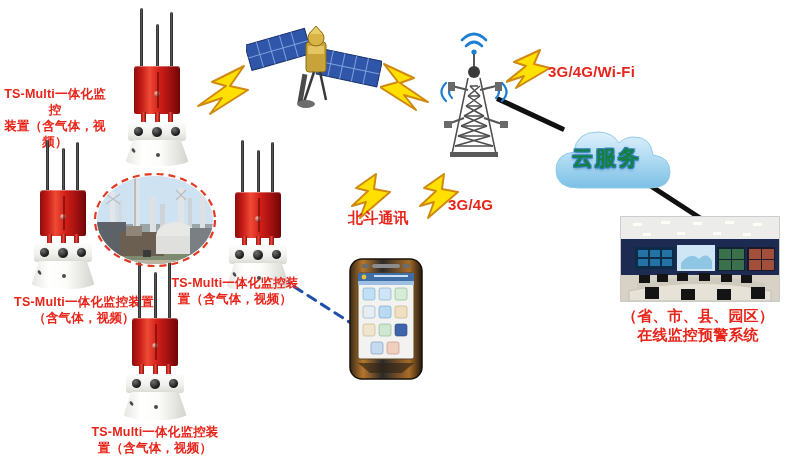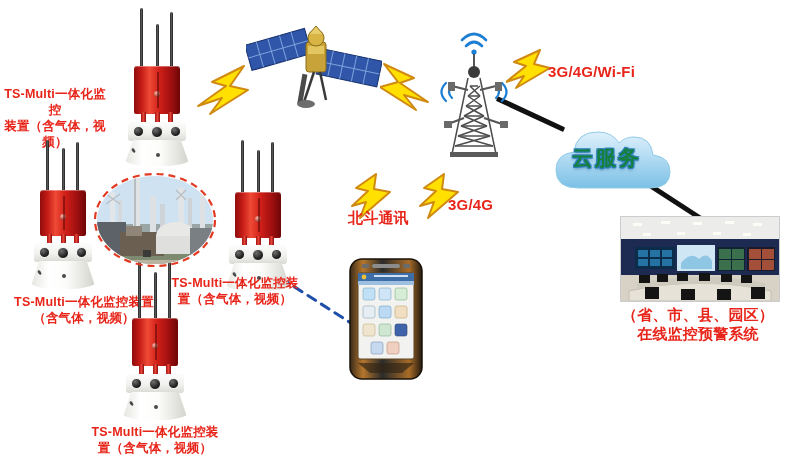--- a/index.html
+++ b/index.html
@@ -392,21 +392,21 @@
         <rect x="100" y="57" width="11" height="8"></rect>
           <rect x="120" y="58" width="11" height="8"></rect>
         <rect x="24" y="70" width="14" height="12"></rect>
           <rect x="60" y="72" width="14" height="11"></rect>
         <rect x="96" y="72" width="14" height="11"></rect>
           <rect x="130" y="70" width="14" height="12"></rect>
       </g>
     </svg>
   </div>
 
-  <div class="label md center abs" style="left:600px; top:306px; width:196px;font-family:Liberation Serif, serif;">（省、市、县、园区）
+  <div class="label md center abs" style="left:600px; top:306px; width:196px;">（省、市、县、园区）
 在线监控预警系统</div>
 
   <div class="abs" style="left:348px; top:257px; width:76px; height:124px;">
     <svg width="76" height="124" viewBox="0 0 76 124">
       <defs>
         <linearGradient id="pdag" x1="0" y1="0" x2="1" y2="0">
           <stop offset="0%" stop-color="#3a2b1a"></stop>
           <stop offset="18%" stop-color="#b5762c"></stop>
           <stop offset="45%" stop-color="#2b2b2b"></stop>
           <stop offset="82%" stop-color="#a86c27"></stop>

